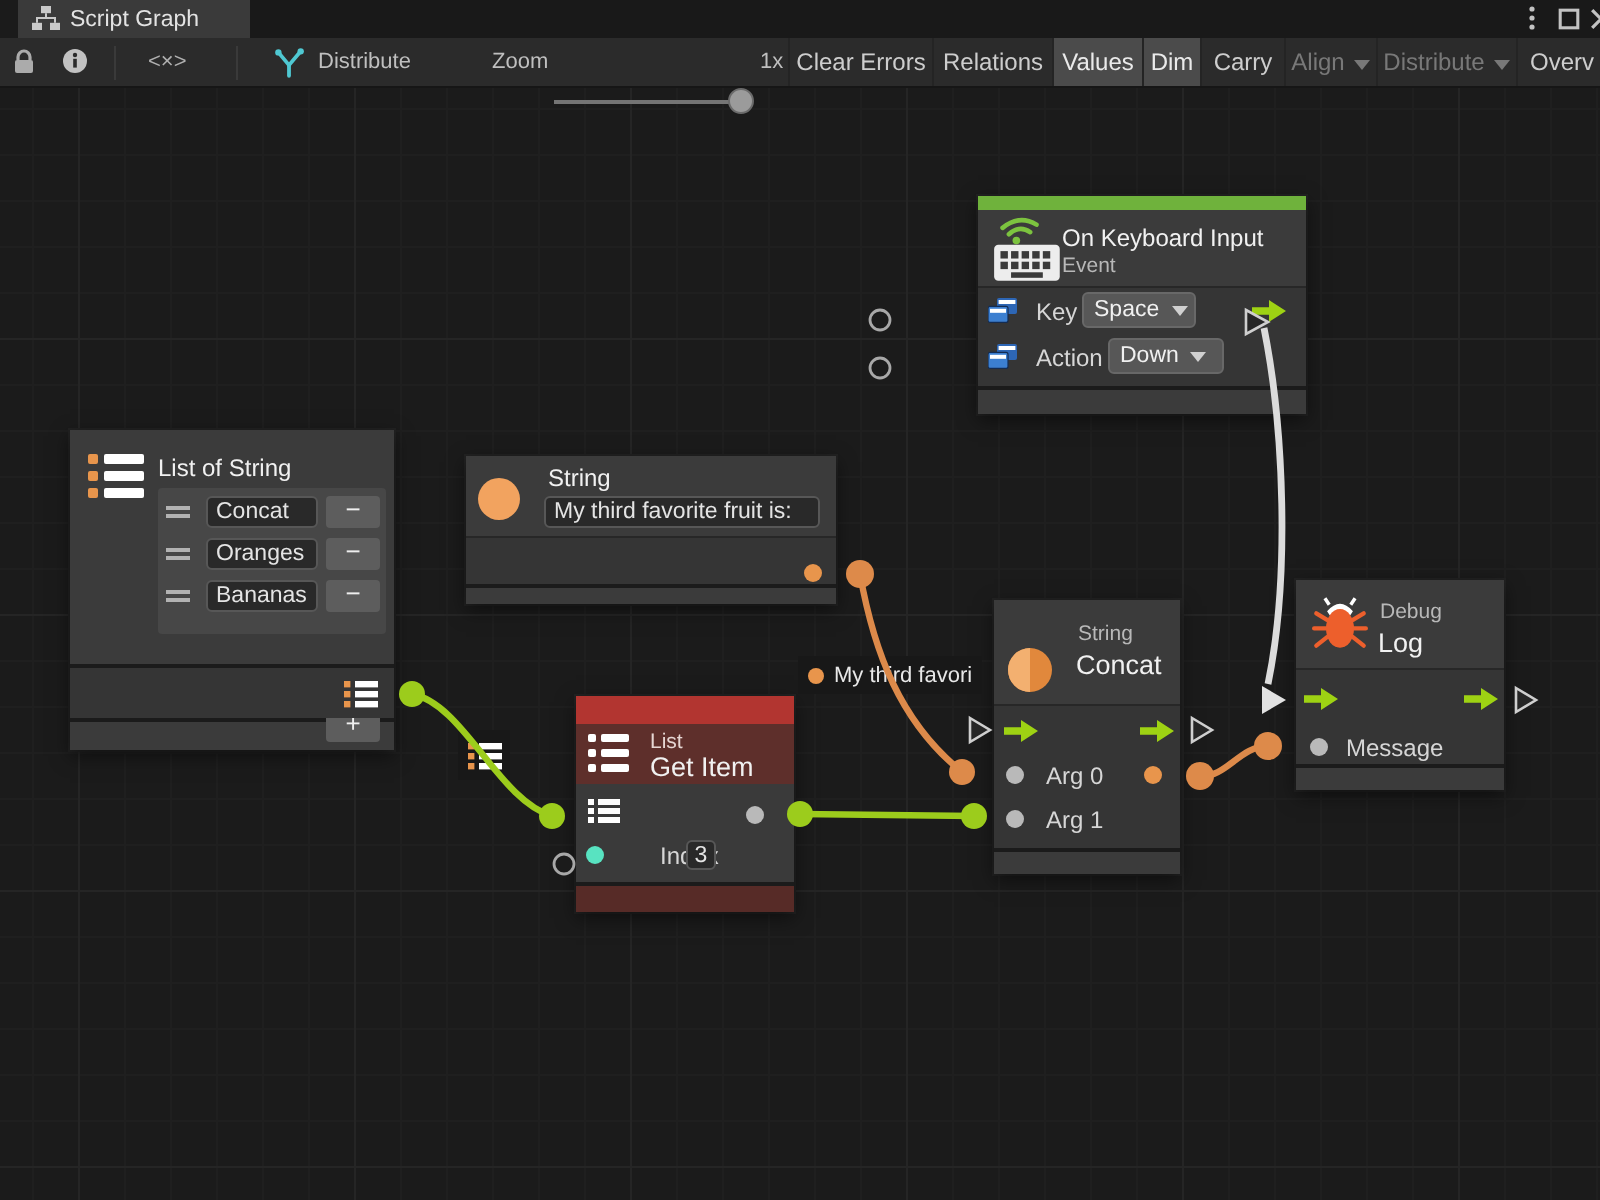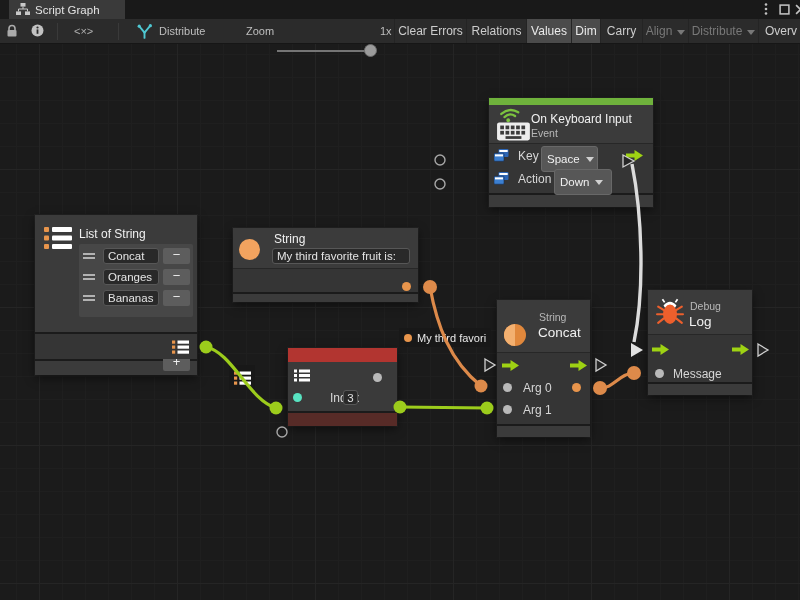--- a/index.html
+++ b/index.html
@@ -48,21 +48,21 @@
   .n-body { position:relative; background:#353535; border-top:1px solid #272727; }
   .n-gap  { height:2px; background:#1b1b1b; }
   .n-foot { background:#3b3b3b; }
   .n-title { font-size:12px; color:#f1f1f1; }
   .n-title.big { font-size:13.5px; }
   .n-sub { font-size:10.5px; color:#b8b8b8; }
   .p-label { position:absolute; font-size:12px; color:#d6d6d6; }
   .dot { position:absolute; width:9px; height:9px; border-radius:50%; }
   .dot.gray { background:#b9b9b9; } .dot.cyan { background:#58e3c1; } .dot.orange { background:#e8954c; }
   .dropdown { position:absolute; height:18px; background:#575757; border:1px solid #686868; border-radius:3px;
-    display:flex; align-items:center; padding:12px 5px; gap:6px; }
+    display:flex; align-items:center; padding:4px 5px; gap:6px; }
   .dropdown span { font-size:11.5px; color:#f0f0f0; }
   .dropdown .caret { width:0; height:0; border-left:4px solid transparent; border-right:4px solid transparent;
     border-top:5px solid #d0d0d0; }
   .field { background:#292929; border:1px solid #575757; border-radius:3px; color:#e4e4e4;
     font-size:11.5px; display:flex; align-items:center; padding:0 4px; white-space:nowrap; overflow:hidden; }
 
   
   #list-editor { position:absolute; left:44px; top:29px; width:114px; background:#474747; border-radius:2px; padding:2px 3px 2px 4px; }
   .le-row { display:flex; align-items:center; height:20px; margin-bottom:1px; }
   .le-handle { width:12px; height:12px; display:flex; flex-direction:column; justify-content:center; gap:2px; }
@@ -214,20 +214,34 @@
         <div class="field abs" style="left:39px;top:20px;width:138px;height:16px">My third favorite fruit is:</div>
       </div>
       <div class="n-body" style="height:24px"></div>
       <div class="dot orange abs" style="left:169px;top:54px"></div>
       <div class="n-gap"></div>
       <div class="n-foot" style="height:8px"></div>
     </div>
 
     <div class="node" style="left:288px;top:304px;width:109px;">
       <div style="height:14px;background:#b23530"></div>
+      <div class="n-head" style="height:30px;background:#5e2f2b;border-top:none">
+        <svg class="abs" style="left:6px;top:4px" width="21" height="21" viewBox="0 0 21 21">
+          <g fill="#fff">
+              <rect y="1" width="4" height="4" rx="1"></rect>
+              <rect y="8.5" width="4" height="4" rx="1"></rect>
+              <rect y="16" width="4" height="4" rx="1"></rect>
+          <rect x="6.5" y="1" width="14" height="4" rx="1"></rect>
+              <rect x="6.5" y="8.5" width="14" height="4" rx="1"></rect>
+              <rect x="6.5" y="16" width="14" height="4" rx="1"></rect>
+            </g>
+        </svg>
+        <div class="n-sub abs" style="left:37px;top:3px;color:#e6d6d3">List</div>
+        <div class="n-title big abs" style="left:37px;top:14px">Get Item</div>
+      </div>
       <div class="n-body" style="height:49px;background:#3a3a3a;border-top:none">
         <svg class="abs" style="left:6px;top:7px" width="16" height="13" viewBox="0 0 16 13">
           <g fill="#fff">
               <rect y="0.5" width="3" height="3"></rect>
               <rect y="5" width="3" height="3"></rect>
               <rect y="9.5" width="3" height="3"></rect>
           <rect x="5" y="0.5" width="11" height="3"></rect>
               <rect x="5" y="5" width="11" height="3"></rect>
               <rect x="5" y="9.5" width="11" height="3"></rect>
             </g>

